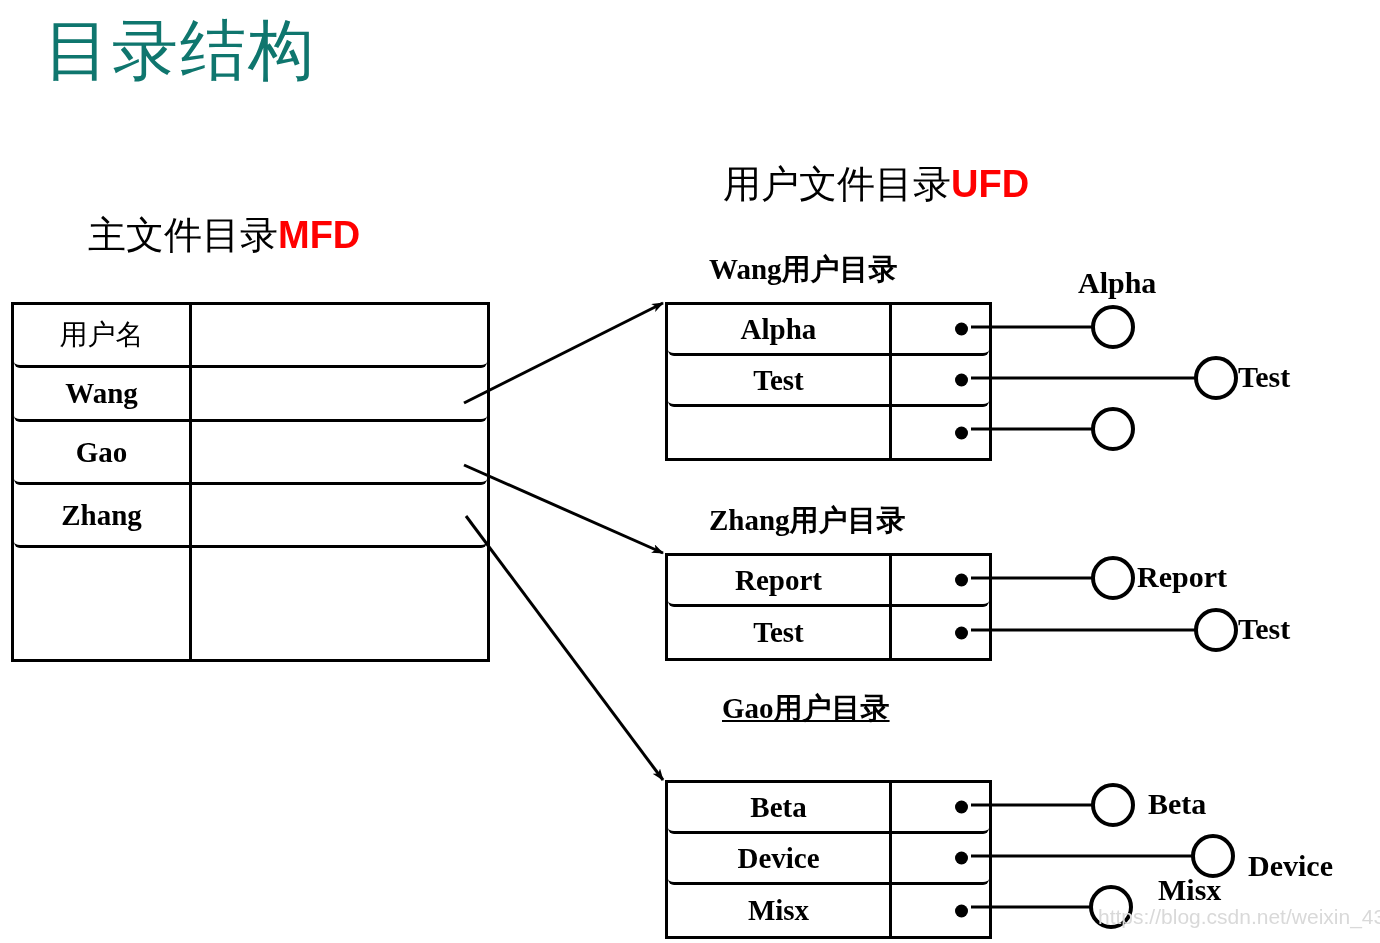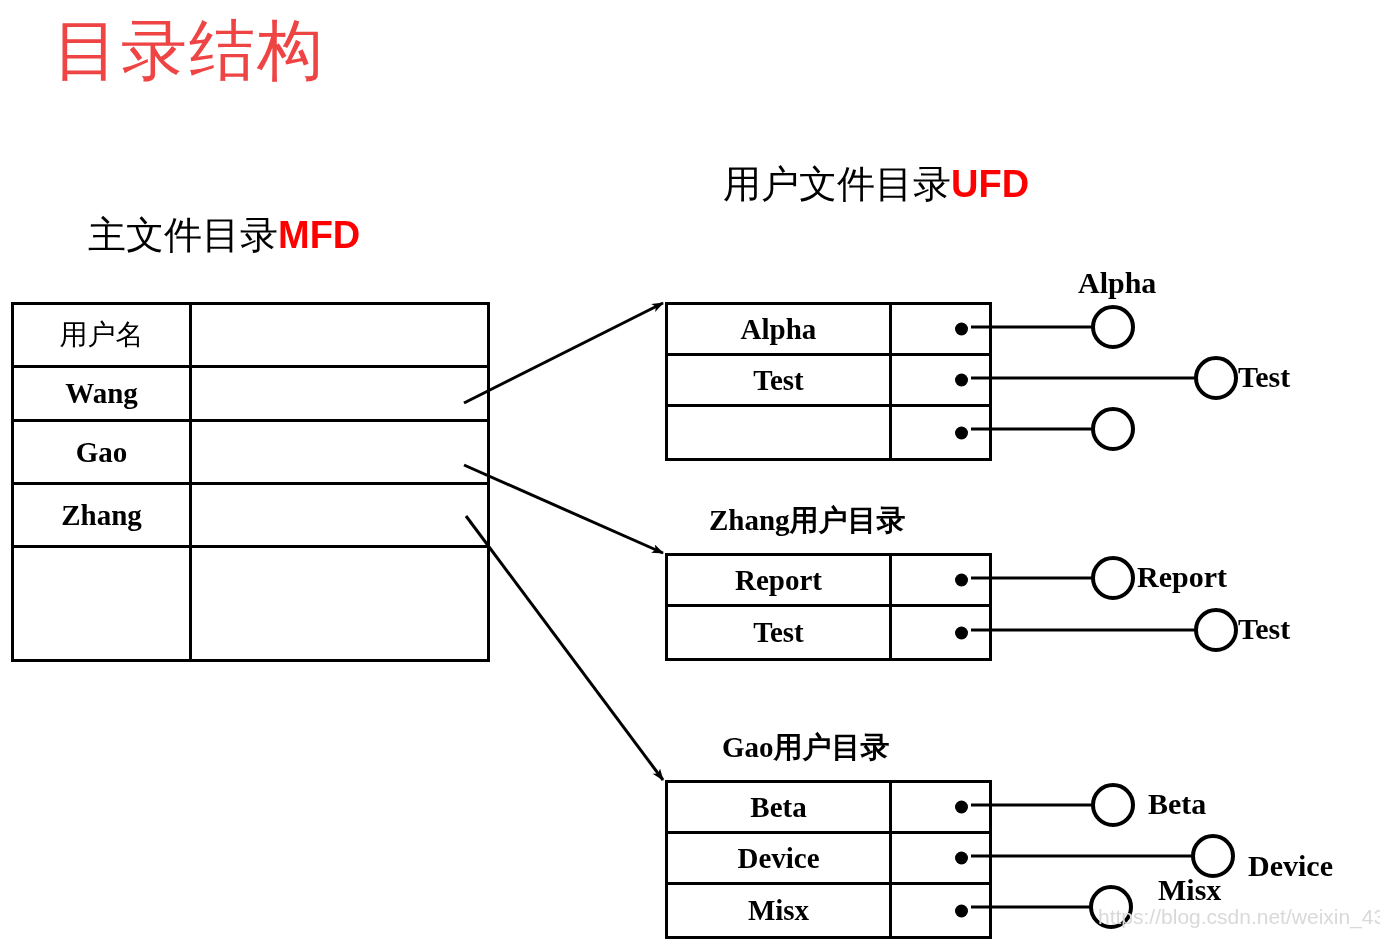--- a/index.html
+++ b/index.html
@@ -13,27 +13,27 @@
     height: 943px;
     background: #ffffff;
     overflow: hidden;
     font-family: "Liberation Serif", "DejaVu Serif", serif;
     color: #000000;
   }
 
   
   .page-title {
     position: absolute;
-    left: 53px;
+    left: 44px;
     top: 14px;
     font-family: "Liberation Sans", "DejaVu Sans", sans-serif;
     font-size: 66px;
     line-height: 1.1;
     letter-spacing: 2px;
-    color: #ef4444;
+    color: #0f766e;
     white-space: nowrap;
   }
   .section-title {
     position: absolute;
     white-space: nowrap;
     font-family: "Liberation Serif", "DejaVu Serif", serif;
     font-size: 38px;
     line-height: 1;
     color: #000;
   }
@@ -60,20 +60,21 @@
   .tbl {
     position: absolute;
     border: 3px solid #000;
     box-sizing: border-box;
     background: #fff;
   }
   .tbl .row {
     display: flex;
     box-sizing: border-box;
     border-bottom: 3px solid #000;
+    border-radius: 6px;
   }
   .tbl .row:last-child { border-bottom: none; }
   .tbl .cell {
     box-sizing: border-box;
     display: flex;
     align-items: center;
     justify-content: center;
     font-size: 29px;
     font-weight: bold;
     font-family: "Liberation Serif", "DejaVu Serif", serif;
@@ -168,20 +169,21 @@
     <div class="row" style="height:63px">
       <div class="cell name">Zhang</div>
       <div class="cell ptr"></div>
     </div>
     <div class="row" style="height:111px">
       <div class="cell name"></div>
       <div class="cell ptr"></div>
     </div>
   </div>
 
+  <div class="dir-caption" style="left:709px; top:255px;">Wang用户目录</div>
   <div class="tbl ufd-table" id="wang-table">
     <div class="row" style="height:51px">
       <div class="cell name">Alpha</div>
       <div class="cell ptr">
           <span class="ptr-dot"></span>
         </div>
     </div>
     <div class="row" style="height:51px">
       <div class="cell name">Test</div>
       <div class="cell ptr">
@@ -205,21 +207,21 @@
         </div>
     </div>
     <div class="row" style="height:51px">
       <div class="cell name">Test</div>
       <div class="cell ptr">
           <span class="ptr-dot"></span>
         </div>
     </div>
   </div>
 
-  <div class="dir-caption" style="left:722px; top:733px;">Gao用户目录</div>
+  <div class="dir-caption" style="left:722px; top:694px;text-decoration:underline;">Gao用户目录</div>
   <div class="tbl ufd-table" id="gao-table">
     <div class="row" style="height:51px">
       <div class="cell name">Beta</div>
       <div class="cell ptr">
           <span class="ptr-dot"></span>
         </div>
     </div>
     <div class="row" style="height:51px">
       <div class="cell name">Device</div>
       <div class="cell ptr">

